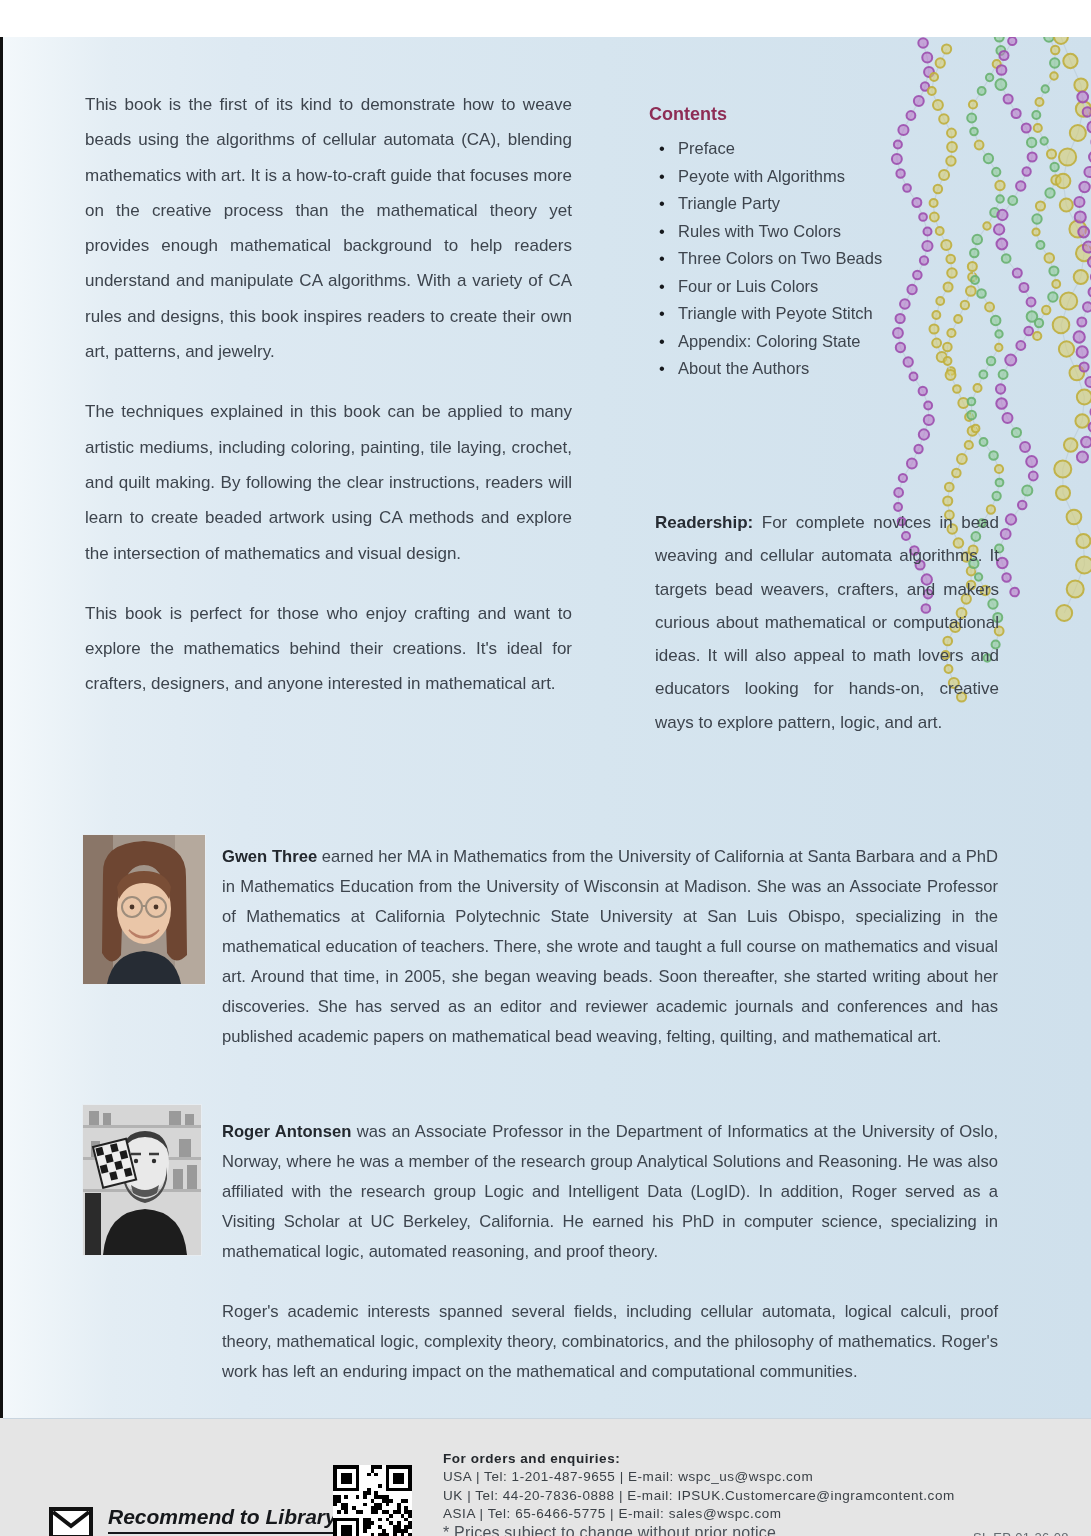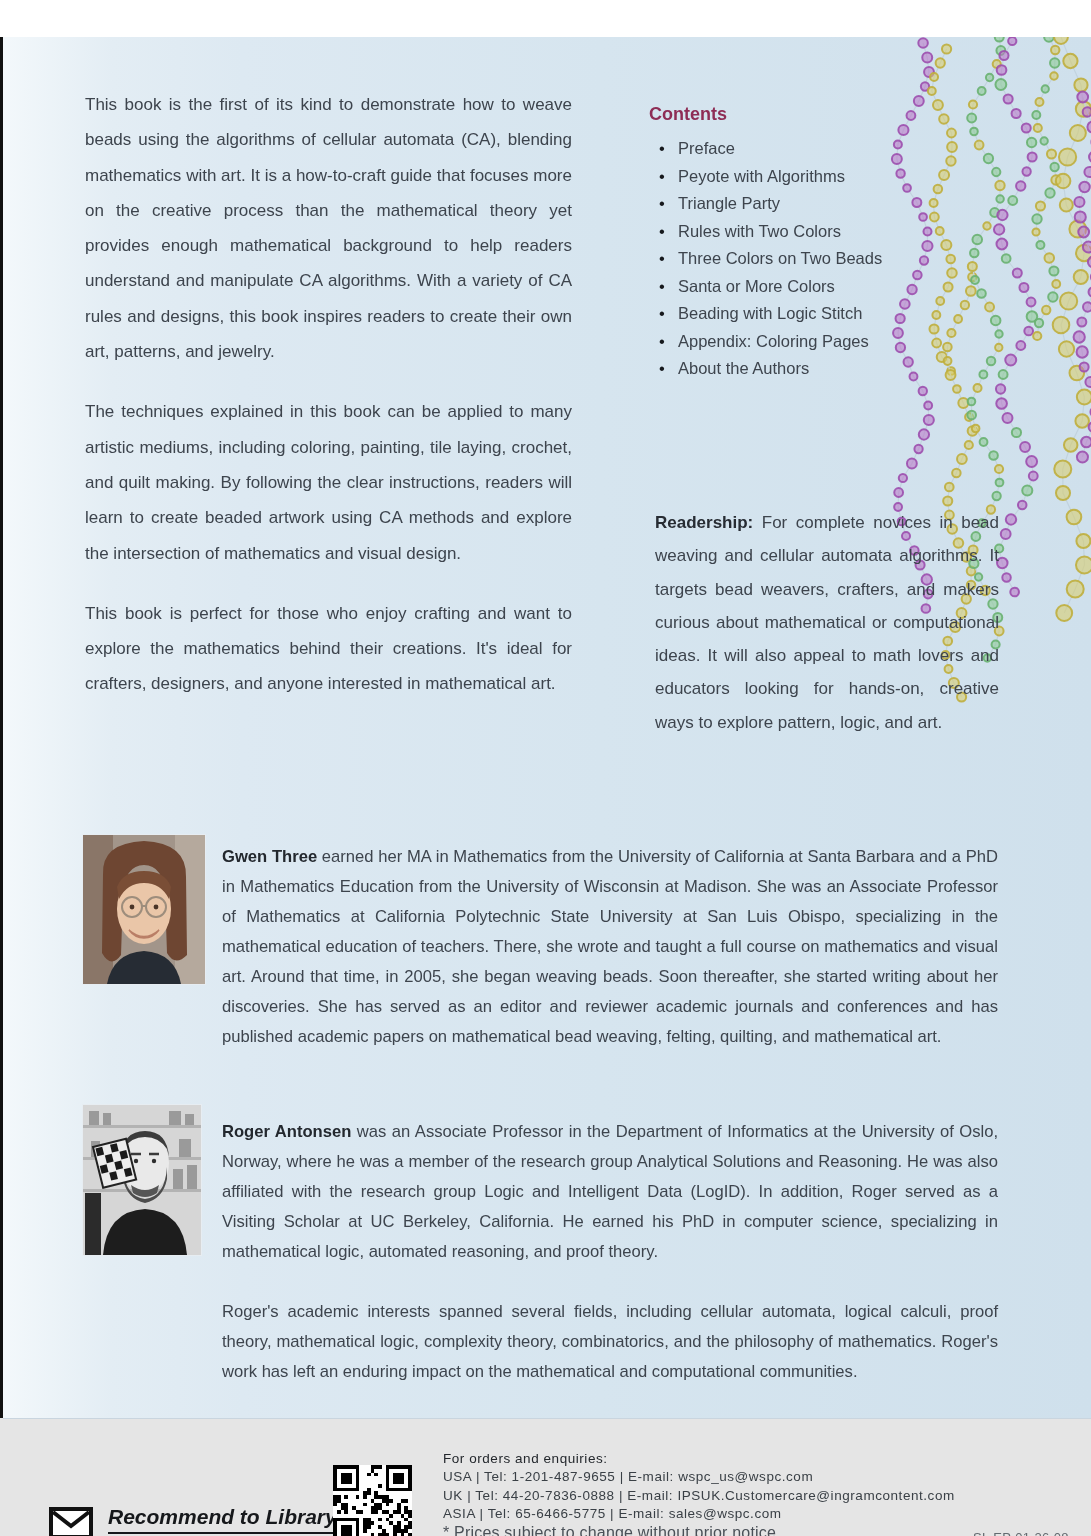--- a/index.html
+++ b/index.html
@@ -32,21 +32,21 @@
   .bio{position:absolute;left:222px;width:776px;font-size:16.6px;line-height:30px;
        text-align:justify;}
   .bio b{color:#23282e;}
   
   .recommend-wrap{position:absolute;left:48px;top:1468px;display:flex;align-items:flex-start;gap:14px;font-style:italic;}
   .recommend-label{font-size:21px;font-weight:700;color:#16181b;border-bottom:2.5px solid #16181b;
                    padding:0 10px 3px 0;text-decoration:none;}
   .qr{position:absolute;left:333px;top:1427px;width:79px;height:81px;}
   .orders{position:absolute;left:443px;top:1413px;width:560px;font-size:13.5px;line-height:18.3px;
           color:#3a4046;letter-spacing:0.55px;}
-  .orders .head{font-weight:400;color:#23272c;}
+  .orders .head{font-weight:700;color:#23272c;}
   .orders .note{font-size:16px;letter-spacing:0.2px;color:#4a5057;margin-top:1px;}
   .sheet-code{position:absolute;left:973px;top:1493px;font-size:13px;color:#63696f;letter-spacing:0.4px;}
 </style>
 </head>
 <body>
 
 <div class="sheet">
   <div class="blue-page"></div>
   <div class="black-edge"></div>
 
@@ -323,23 +323,23 @@
   </div>
 
   <div class="contents">
     <h2>Contents</h2>
     <ul>
       <li>Preface</li>
       <li>Peyote with Algorithms</li>
       <li>Triangle Party</li>
       <li>Rules with Two Colors</li>
       <li>Three Colors on Two Beads</li>
-      <li>Santa or More Colors</li>
-      <li>Beading with Logic Stitch</li>
-      <li>Appendix: Coloring Pages</li>
+      <li>Four or Luis Colors</li>
+      <li>Triangle with Peyote Stitch</li>
+      <li>Appendix: Coloring State</li>
       <li>About the Authors</li>
     </ul>
   </div>
 
   <p class="readership">
     <b>Readership:</b>
     <span>For complete novices in bead weaving and cellular automata algorithms. It targets bead weavers, crafters, and makers curious about mathematical or computational ideas. It will also appeal to math lovers and educators looking for hands-on, creative ways to explore pattern, logic, and art.</span>
   </p>
 
   <div class="photo" style="left:83px;top:798px;width:122px;height:149px;">

